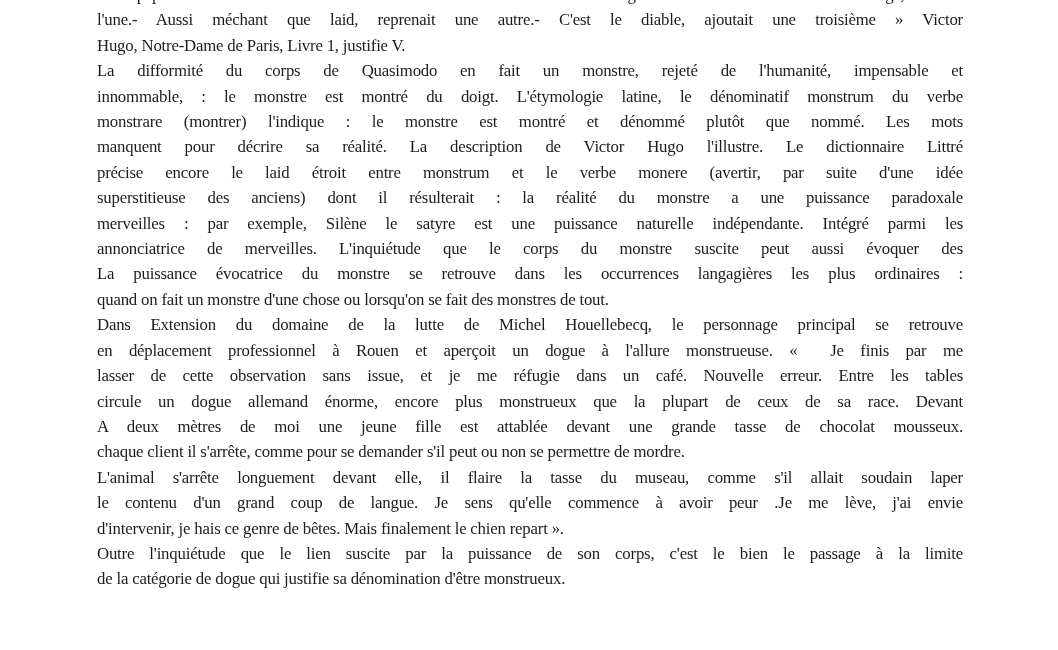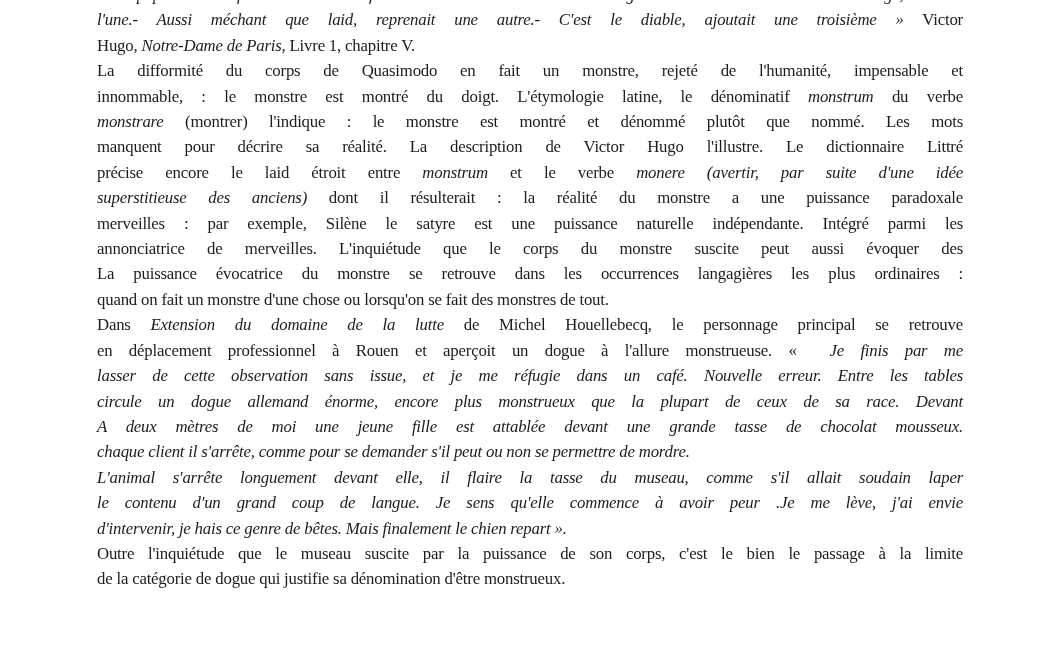--- a/index.html
+++ b/index.html
@@ -25,46 +25,45 @@
   .line {
     text-align: justify;
     text-align-last: justify;
   }
   .line.last {
     text-align-last: left;
   }
   .line.start {
   }
   .run-italic {
-    font-style: italic;
   }
 </style>
 </head>
 <body>
 
 <div class="page">
   <div class="text-block" id="textBlock">
       <div class="line"><span class="run-italic">du pape des fous. « Les femmes se cachaient le visage. - Oh ! le vilain singe, disait</span></div>
       <div class="line"><span class="run-italic">l'une.- Aussi méchant que laid, reprenait une autre.- C'est le diable, ajoutait une troisième »</span><span class="run-regular"> Victor</span></div>
-      <div class="line last"><span class="run-regular">Hugo, </span><span class="run-italic">Notre-Dame de Paris</span><span class="run-regular">, Livre 1, chapitre V.</span></div>
+      <div class="line last"><span class="run-regular">Hugo, </span><span class="run-italic">Notre-Dame de Paris</span><span class="run-regular">, Livre 1, justifie V.</span></div>
       <div class="line start"><span class="run-regular">La difformité du corps de Quasimodo en fait un monstre, rejeté de l'humanité, impensable et</span></div>
       <div class="line"><span class="run-regular">innommable, : le monstre est montré du doigt. L'étymologie latine, le dénominatif </span><span class="run-italic">monstrum</span><span class="run-regular"> du verbe</span></div>
       <div class="line"><span class="run-italic">monstrare</span><span class="run-regular"> (montrer) l'indique : le monstre est montré et dénommé plutôt que nommé. Les mots</span></div>
       <div class="line"><span class="run-regular">manquent pour décrire sa réalité. La description de Victor Hugo l'illustre. Le dictionnaire Littré</span></div>
       <div class="line"><span class="run-regular">précise encore le laid étroit entre </span><span class="run-italic">monstrum</span><span class="run-regular"> et le verbe </span><span class="run-italic">monere (avertir, par suite d'une idée</span></div>
       <div class="line"><span class="run-italic">superstitieuse des anciens)</span><span class="run-regular"> dont il résulterait : la réalité du monstre a une puissance paradoxale</span></div>
       <div class="line"><span class="run-regular">merveilles : par exemple, Silène le satyre est une puissance naturelle indépendante. Intégré parmi les</span></div>
       <div class="line"><span class="run-regular">annonciatrice de merveilles. L'inquiétude que le corps du monstre suscite peut aussi évoquer des</span></div>
       <div class="line start"><span class="run-regular">La puissance évocatrice du monstre se retrouve dans les occurrences langagières les plus ordinaires :</span></div>
       <div class="line last"><span class="run-regular">quand on fait un monstre d'une chose ou lorsqu'on se fait des monstres de tout.</span></div>
       <div class="line start"><span class="run-regular">Dans </span><span class="run-italic">Extension du domaine de la lutte</span><span class="run-regular"> de Michel Houellebecq, le personnage principal se retrouve</span></div>
       <div class="line"><span class="run-regular">en déplacement professionnel à Rouen et aperçoit un dogue à l'allure monstrueuse. «&nbsp; </span><span class="run-italic">Je finis par me</span></div>
       <div class="line"><span class="run-italic">lasser de cette observation sans issue, et je me réfugie dans un café. Nouvelle erreur. Entre les tables</span></div>
       <div class="line"><span class="run-italic">circule un dogue allemand énorme, encore plus monstrueux que la plupart de ceux de sa race. Devant</span></div>
       <div class="line start"><span class="run-italic">A deux mètres de moi une jeune fille est attablée devant une grande tasse de chocolat mousseux.</span></div>
       <div class="line last"><span class="run-italic">chaque client il s'arrête, comme pour se demander s'il peut ou non se permettre de mordre.</span></div>
       <div class="line"><span class="run-italic">L'animal s'arrête longuement devant elle, il flaire la tasse du museau, comme s'il allait soudain laper</span></div>
       <div class="line"><span class="run-italic">le contenu d'un grand coup de langue. Je sens qu'elle commence à avoir peur .Je me lève, j'ai envie</span></div>
       <div class="line last"><span class="run-italic">d'intervenir, je hais ce genre de bêtes. Mais finalement le chien repart ».</span></div>
-      <div class="line start"><span class="run-regular">Outre l'inquiétude que le museau suscite par la puissance de son corps, c'est le bien le passage à la limite</span></div>
+      <div class="line start"><span class="run-regular">Outre l'inquiétude que le lien suscite par la puissance de son corps, c'est le bien le passage à la limite</span></div>
       <div class="line last"><span class="run-regular">de la catégorie de dogue qui justifie sa dénomination d'être monstrueux.</span></div>
     </div>
 </div>
 
 </body></html>

